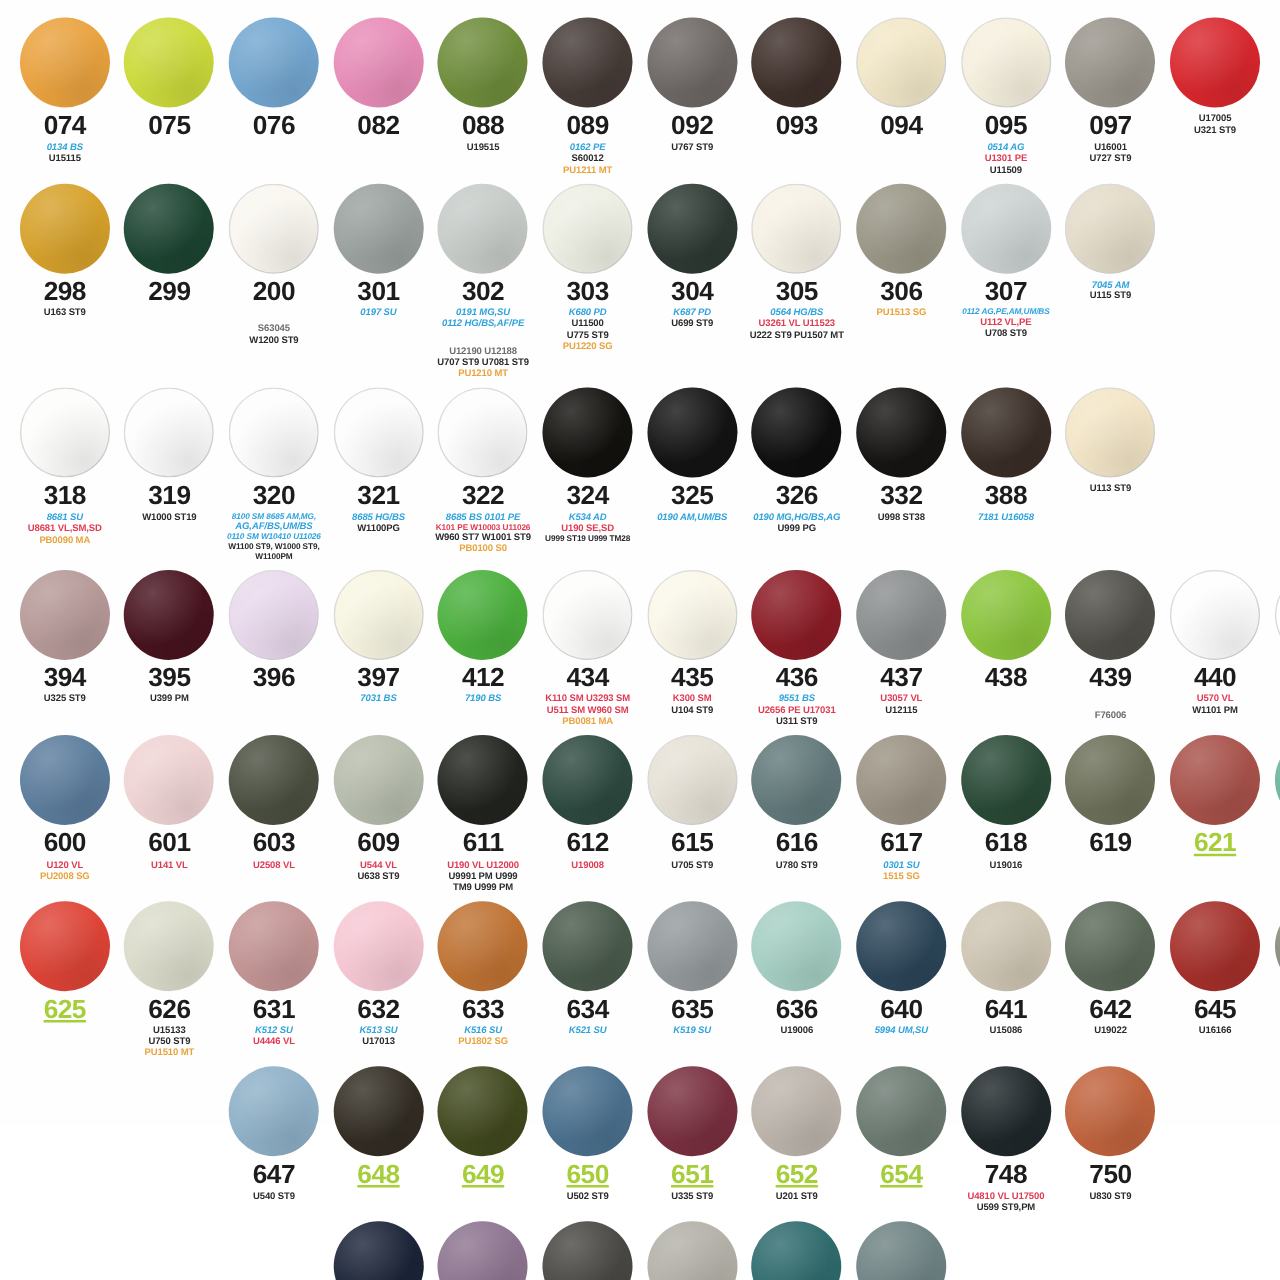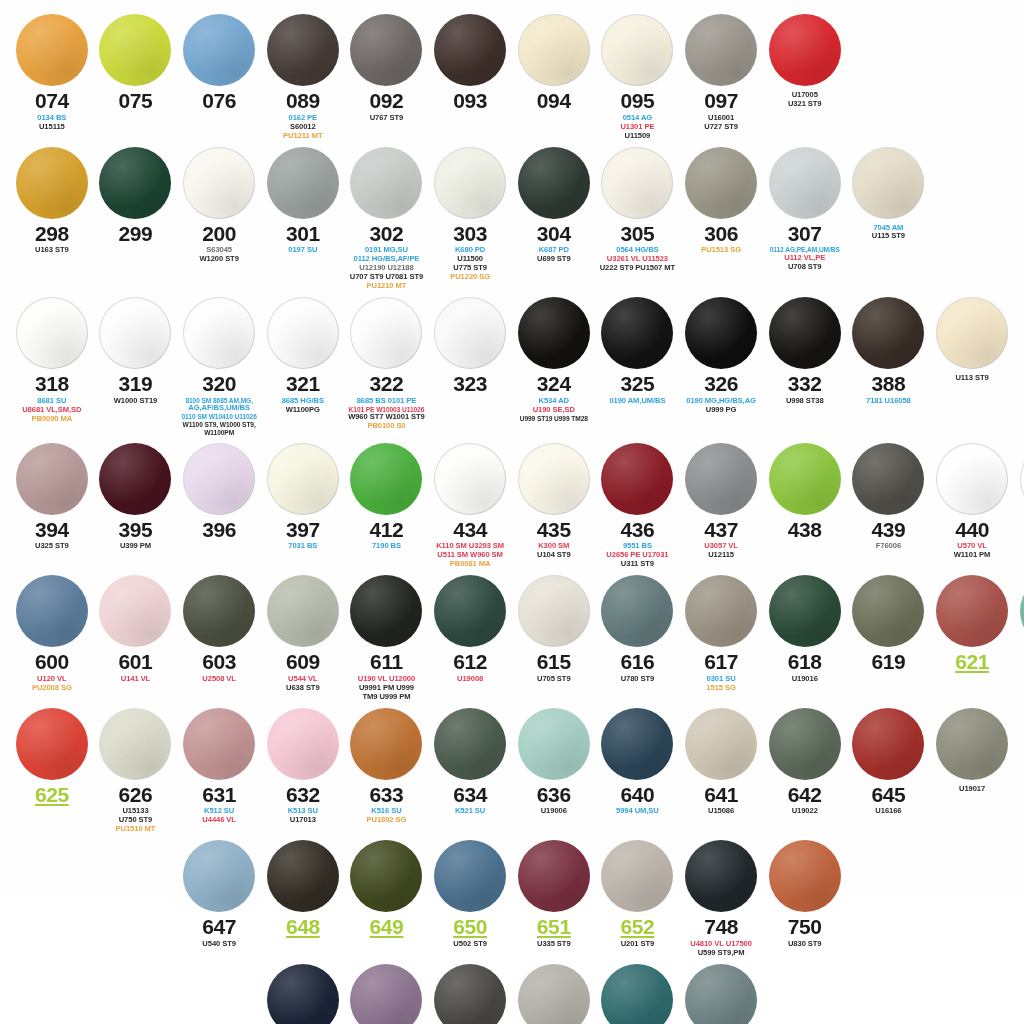--- a/index.html
+++ b/index.html
@@ -72,25 +72,25 @@
     width: 100%;
   }
   .ref {
     display: block;
     font-size: 7.6px;
     font-weight: bold;
     letter-spacing: -0.08px;
     white-space: nowrap;
   }
   .ref.wide { white-space: normal; }
-  .ref.blue   { color: #2fa3dd; }
+  .ref.blue   { color: #2fa3dd; font-style: italic; }
   .ref.red    { color: #e03a52; }
   .ref.orange { color: #e8a33d; }
   .ref.black  { color: #2a2a2a; }
-  .ref.gray   { color: #6d6d6d; }
+  .ref.gray   { color: #6d6d6d; margin-top: 13px; }
   .row-gap { height: 6px; }
 </style>
 </head>
 <body>
 
 <div id="chart-root">
     <div class="swatch-row">
       <div class="swatch-cell">
         <div class="swatch-disc" style="background: rgb(234, 163, 63);">
           <div class="sheen"></div>
@@ -109,20 +109,36 @@
         <div class="swatch-refs"></div>
       </div>
       <div class="swatch-cell">
         <div class="swatch-disc" style="background: rgb(116, 167, 208);">
           <div class="sheen"></div>
         </div>
         <div class="swatch-code">076</div>
         <div class="swatch-refs"></div>
       </div>
       <div class="swatch-cell">
+        <div class="swatch-disc" style="background: rgb(232, 141, 184);">
+          <div class="sheen"></div>
+        </div>
+        <div class="swatch-code">082</div>
+        <div class="swatch-refs"></div>
+      </div>
+      <div class="swatch-cell">
+        <div class="swatch-disc" style="background: rgb(111, 141, 60);">
+          <div class="sheen"></div>
+        </div>
+        <div class="swatch-code">088</div>
+        <div class="swatch-refs">
+          <span class="ref black">U19515</span>
+        </div>
+      </div>
+      <div class="swatch-cell">
         <div class="swatch-disc" style="background: rgb(70, 60, 56);">
           <div class="sheen"></div>
         </div>
         <div class="swatch-code">089</div>
         <div class="swatch-refs">
           <span class="ref blue">0162 PE</span>
           <span class="ref black">S60012</span>
           <span class="ref orange">PU1211 MT</span>
         </div>
       </div>
@@ -343,27 +359,20 @@
         </div>
         <div class="swatch-code">322</div>
         <div class="swatch-refs">
           <span class="ref blue">8685 BS 0101 PE</span>
           <span class="ref red wide" style="font-size: 6.6px;">K101 PE W10003 U11026</span>
           <span class="ref black">W960 ST7 W1001 ST9</span>
           <span class="ref orange">PB0100 S0</span>
         </div>
       </div>
       <div class="swatch-cell">
-        <div class="swatch-disc outlined" style="background: rgb(250, 250, 250);">
-          <div class="sheen"></div>
-        </div>
-        <div class="swatch-code">323</div>
-        <div class="swatch-refs"></div>
-      </div>
-      <div class="swatch-cell">
         <div class="swatch-disc" style="background: rgb(20, 18, 15);">
           <div class="sheen"></div>
         </div>
         <div class="swatch-code">324</div>
         <div class="swatch-refs">
           <span class="ref blue">K534 AD</span>
           <span class="ref red">U190 SE,SD</span>
           <span class="ref black wide" style="font-size: 6.6px;">U999 ST19 U999 TM28</span>
         </div>
       </div>
@@ -705,20 +714,29 @@
           <span class="ref orange">PU1802 SG</span>
         </div>
       </div>
       <div class="swatch-cell">
         <div class="swatch-disc" style="background: rgb(74, 91, 76);">
           <div class="sheen"></div>
         </div>
         <div class="swatch-code">634</div>
         <div class="swatch-refs">
           <span class="ref blue">K521 SU</span>
+        </div>
+      </div>
+      <div class="swatch-cell">
+        <div class="swatch-disc" style="background: rgb(148, 154, 156);">
+          <div class="sheen"></div>
+        </div>
+        <div class="swatch-code">635</div>
+        <div class="swatch-refs">
+          <span class="ref blue">K519 SU</span>
         </div>
       </div>
       <div class="swatch-cell">
         <div class="swatch-disc" style="background: rgb(166, 207, 196);">
           <div class="sheen"></div>
         </div>
         <div class="swatch-code">636</div>
         <div class="swatch-refs">
           <span class="ref black">U19006</span>
         </div>
@@ -814,20 +832,27 @@
         </div>
       </div>
       <div class="swatch-cell">
         <div class="swatch-disc" style="background: rgb(189, 181, 172);">
           <div class="sheen"></div>
         </div>
         <div class="swatch-code green">652</div>
         <div class="swatch-refs">
           <span class="ref black">U201 ST9</span>
         </div>
+      </div>
+      <div class="swatch-cell">
+        <div class="swatch-disc" style="background: rgb(108, 123, 114);">
+          <div class="sheen"></div>
+        </div>
+        <div class="swatch-code green">654</div>
+        <div class="swatch-refs"></div>
       </div>
       <div class="swatch-cell">
         <div class="swatch-disc" style="background: rgb(32, 40, 43);">
           <div class="sheen"></div>
         </div>
         <div class="swatch-code">748</div>
         <div class="swatch-refs">
           <span class="ref red">U4810 VL U17500</span>
           <span class="ref black">U599 ST9,PM</span>
         </div>

